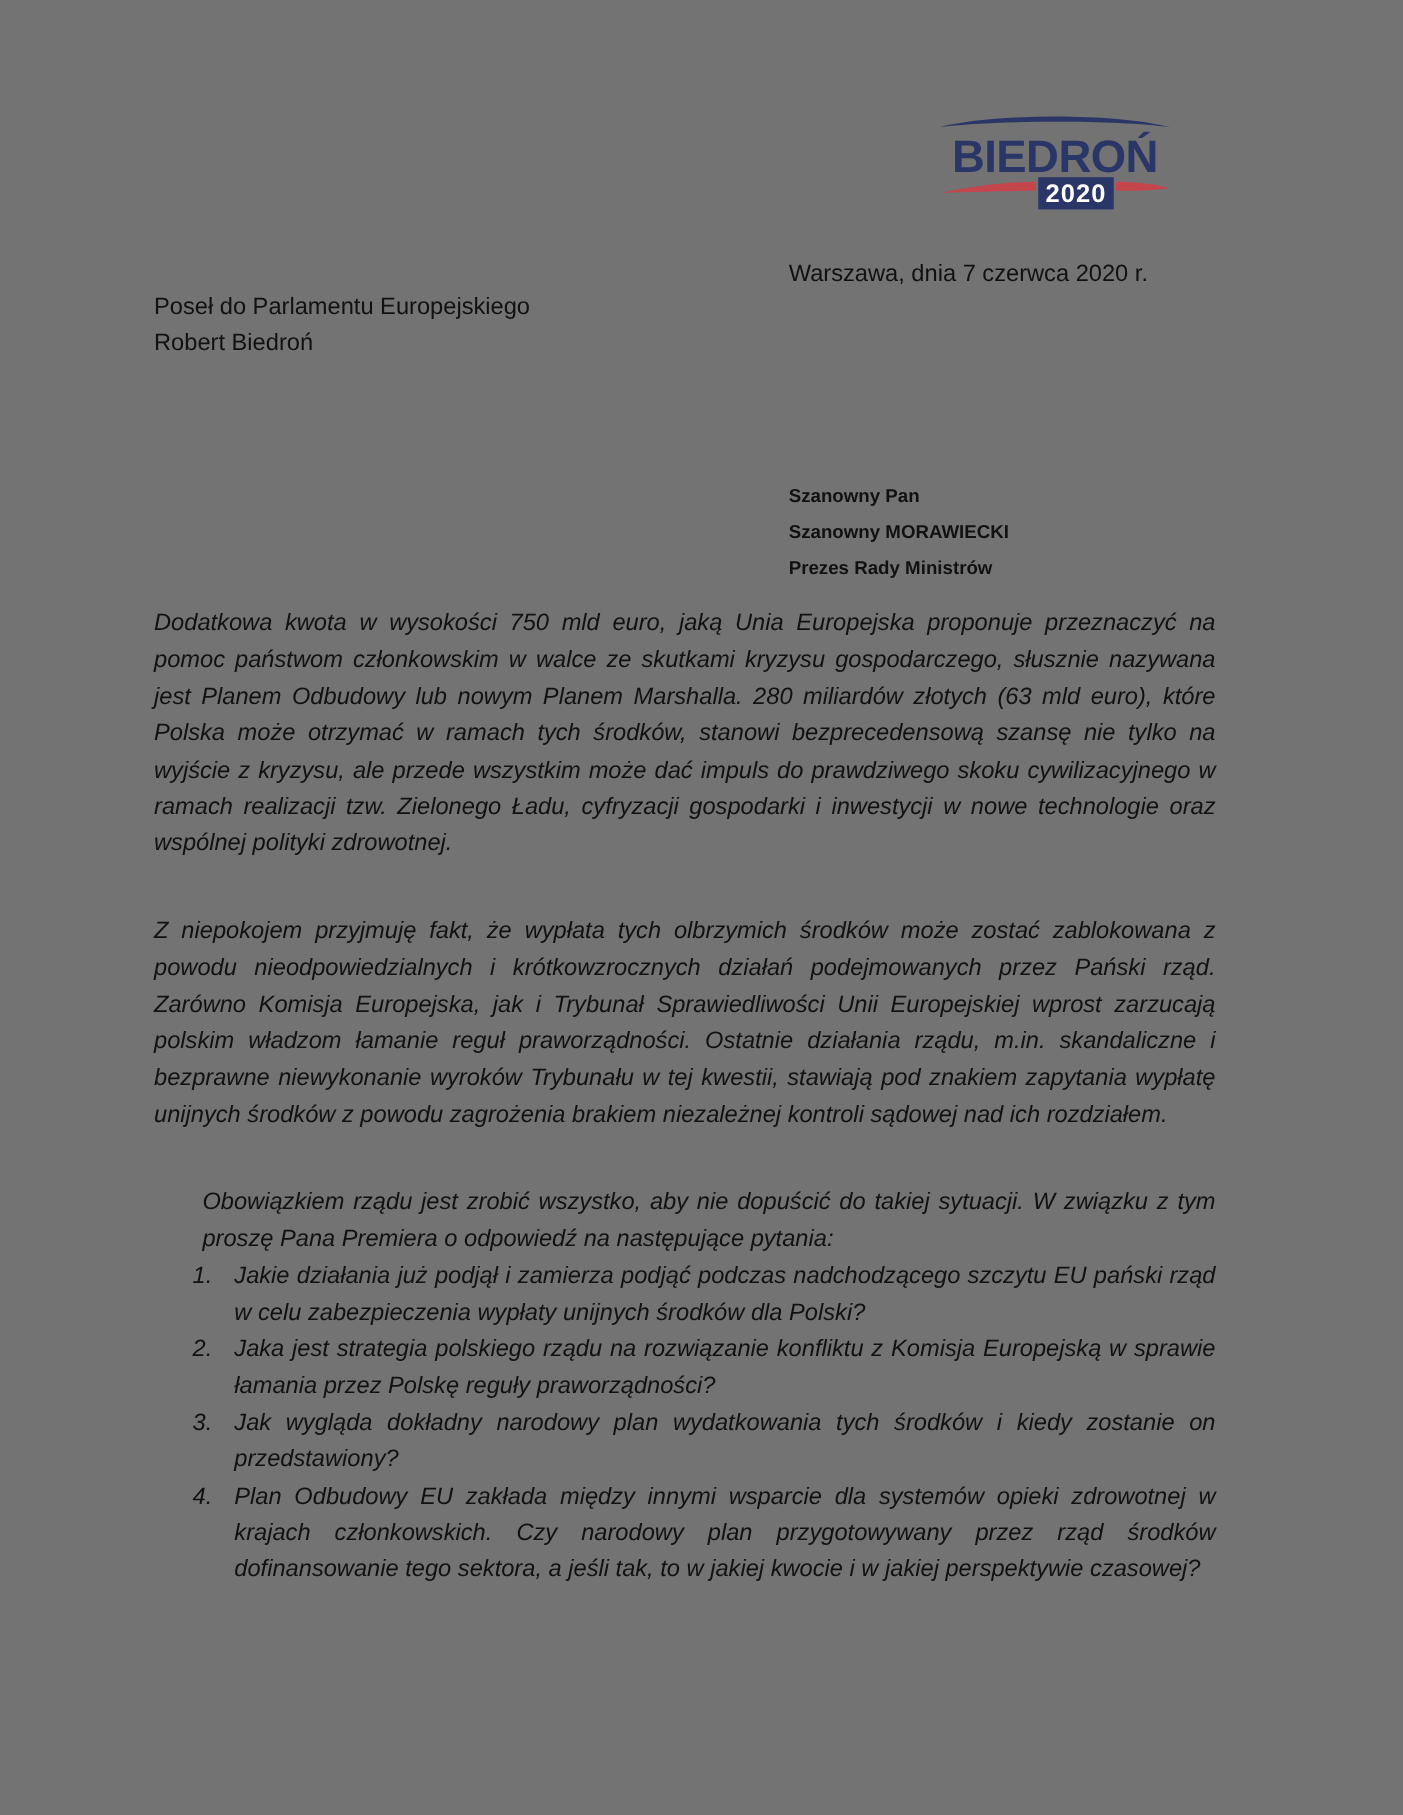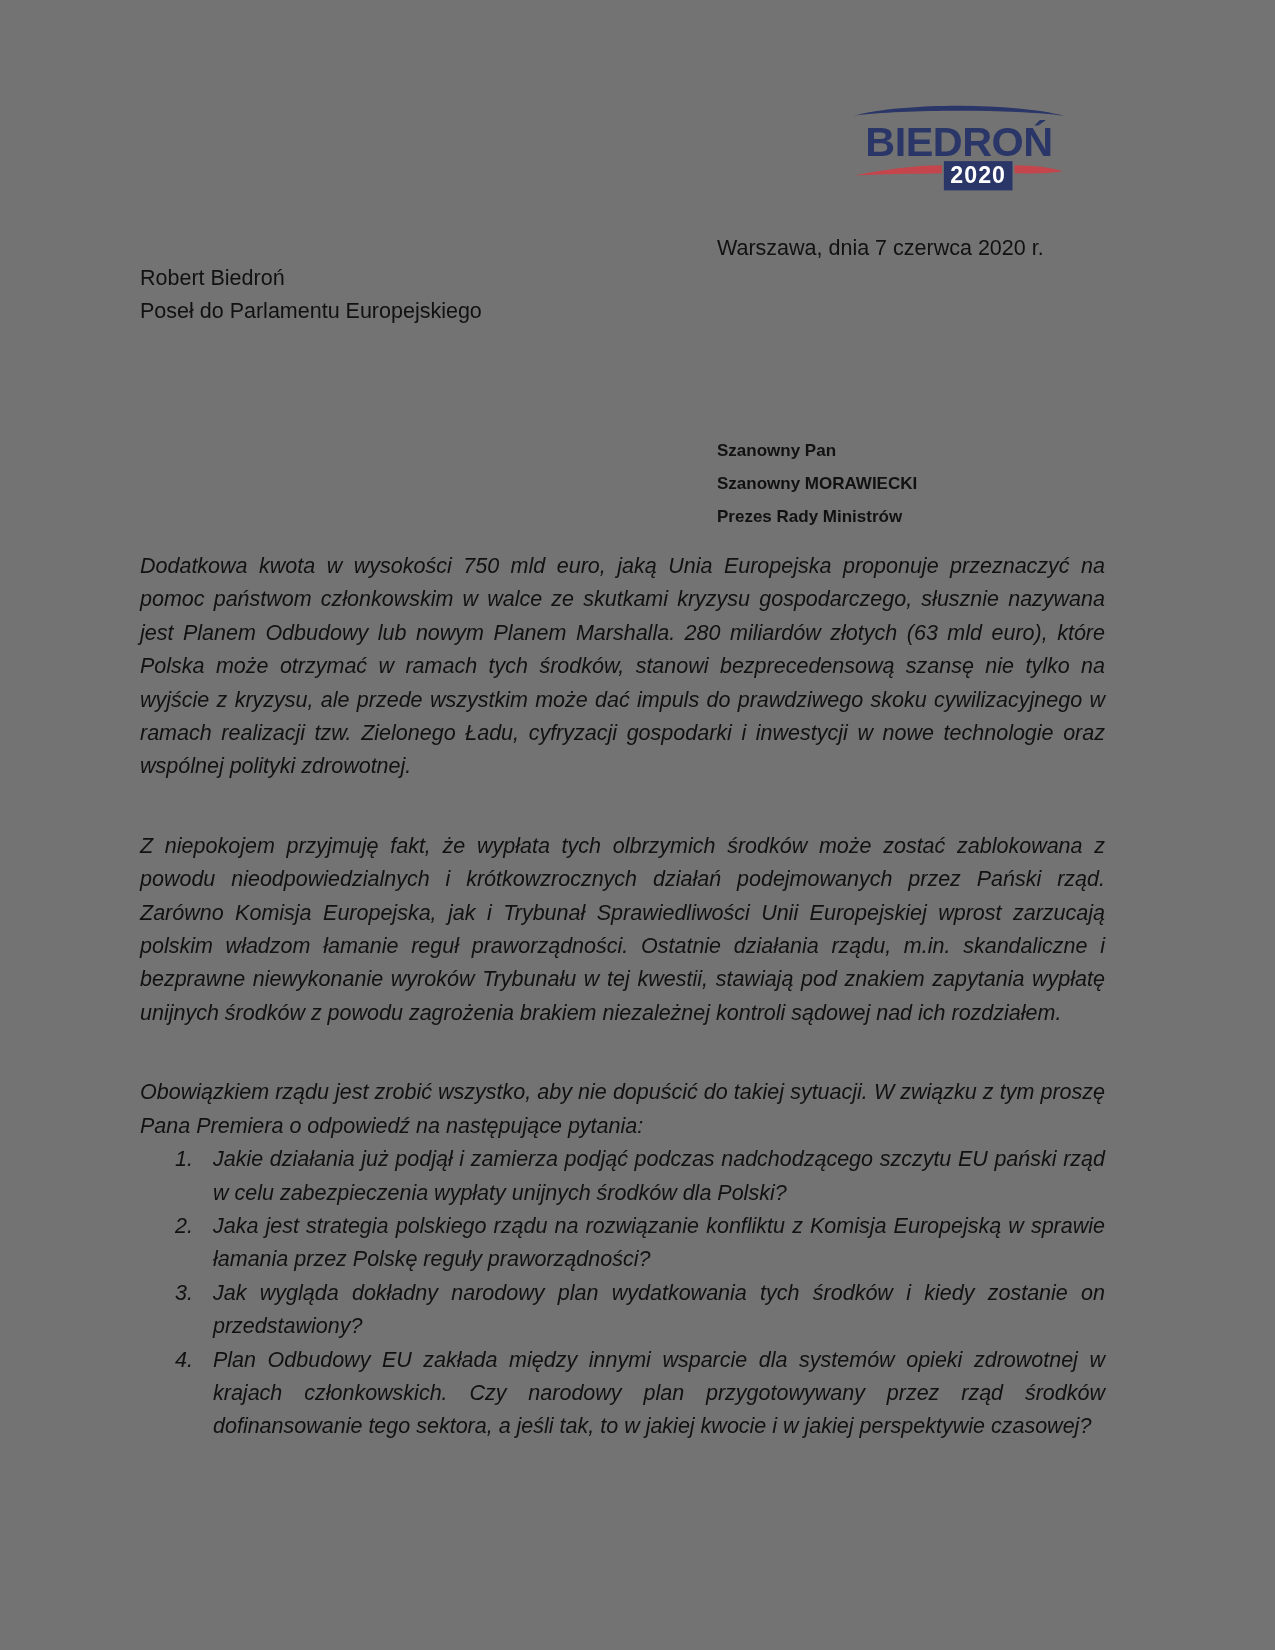--- a/index.html
+++ b/index.html
@@ -64,21 +64,21 @@
     position: absolute;
     left: 140px;
     top: 550px;
     width: 965px;
     font-size: 21.5px;
     line-height: 33.4px;
     text-align: justify;
     font-style: italic;
   }
   .para { margin: 0 0 46px 0; }
-  .para.intro { margin-bottom: 0; }
+  .para.intro { margin-bottom: 0; margin-left: 44px; }
   .questions-list {
     margin: 0;
     padding: 0 0 0 73px;
     list-style: none;
     counter-reset: q;
   }
   .questions-list li {
     counter-increment: q;
     position: relative;
     text-align: justify;
@@ -102,22 +102,22 @@
       <path d="M2 72 C 35 65.5, 60 62.5, 88 62 L 88 70 C 60 70.5, 35 71, 2 72 Z" fill="#c4454c"></path>
       <path d="M160 62 C 178 62, 196 64, 208 68 C 196 70, 178 70.5, 160 70 Z" fill="#c4454c"></path>
       <rect x="90" y="58" width="68" height="29" fill="#2b3668"></rect>
       <text class="year" x="124" y="80" text-anchor="middle" fill="#ffffff">2020</text>
     </svg>
   </div>
 
   <div class="date-line">Warszawa, dnia 7 czerwca 2020 r.</div>
 
   <div class="sender-block">
+    <div>Poseł do Parlamentu Europejskiego</div>
     <div>Robert Biedroń</div>
-    <div>Poseł do Parlamentu Europejskiego</div>
   </div>
 
   <div class="recipient-block">
     <div>Szanowny Pan</div>
     <div>Szanowny MORAWIECKI</div>
     <div>Prezes Rady Ministrów</div>
   </div>
 
   <div class="letter-body">
     <p class="para">Dodatkowa kwota w wysokości 750 mld euro, jaką Unia Europejska  proponuje przeznaczyć na pomoc państwom członkowskim w walce ze skutkami kryzysu gospodarczego, słusznie nazywana jest Planem Odbudowy lub nowym Planem Marshalla. 280 miliardów złotych (63 mld euro), które Polska może otrzymać w ramach tych środków, stanowi bezprecedensową szansę nie tylko na wyjście z kryzysu, ale przede wszystkim może dać impuls do prawdziwego skoku cywilizacyjnego w ramach realizacji tzw. Zielonego Ładu, cyfryzacji gospodarki i inwestycji w nowe technologie oraz wspólnej polityki zdrowotnej.</p>

